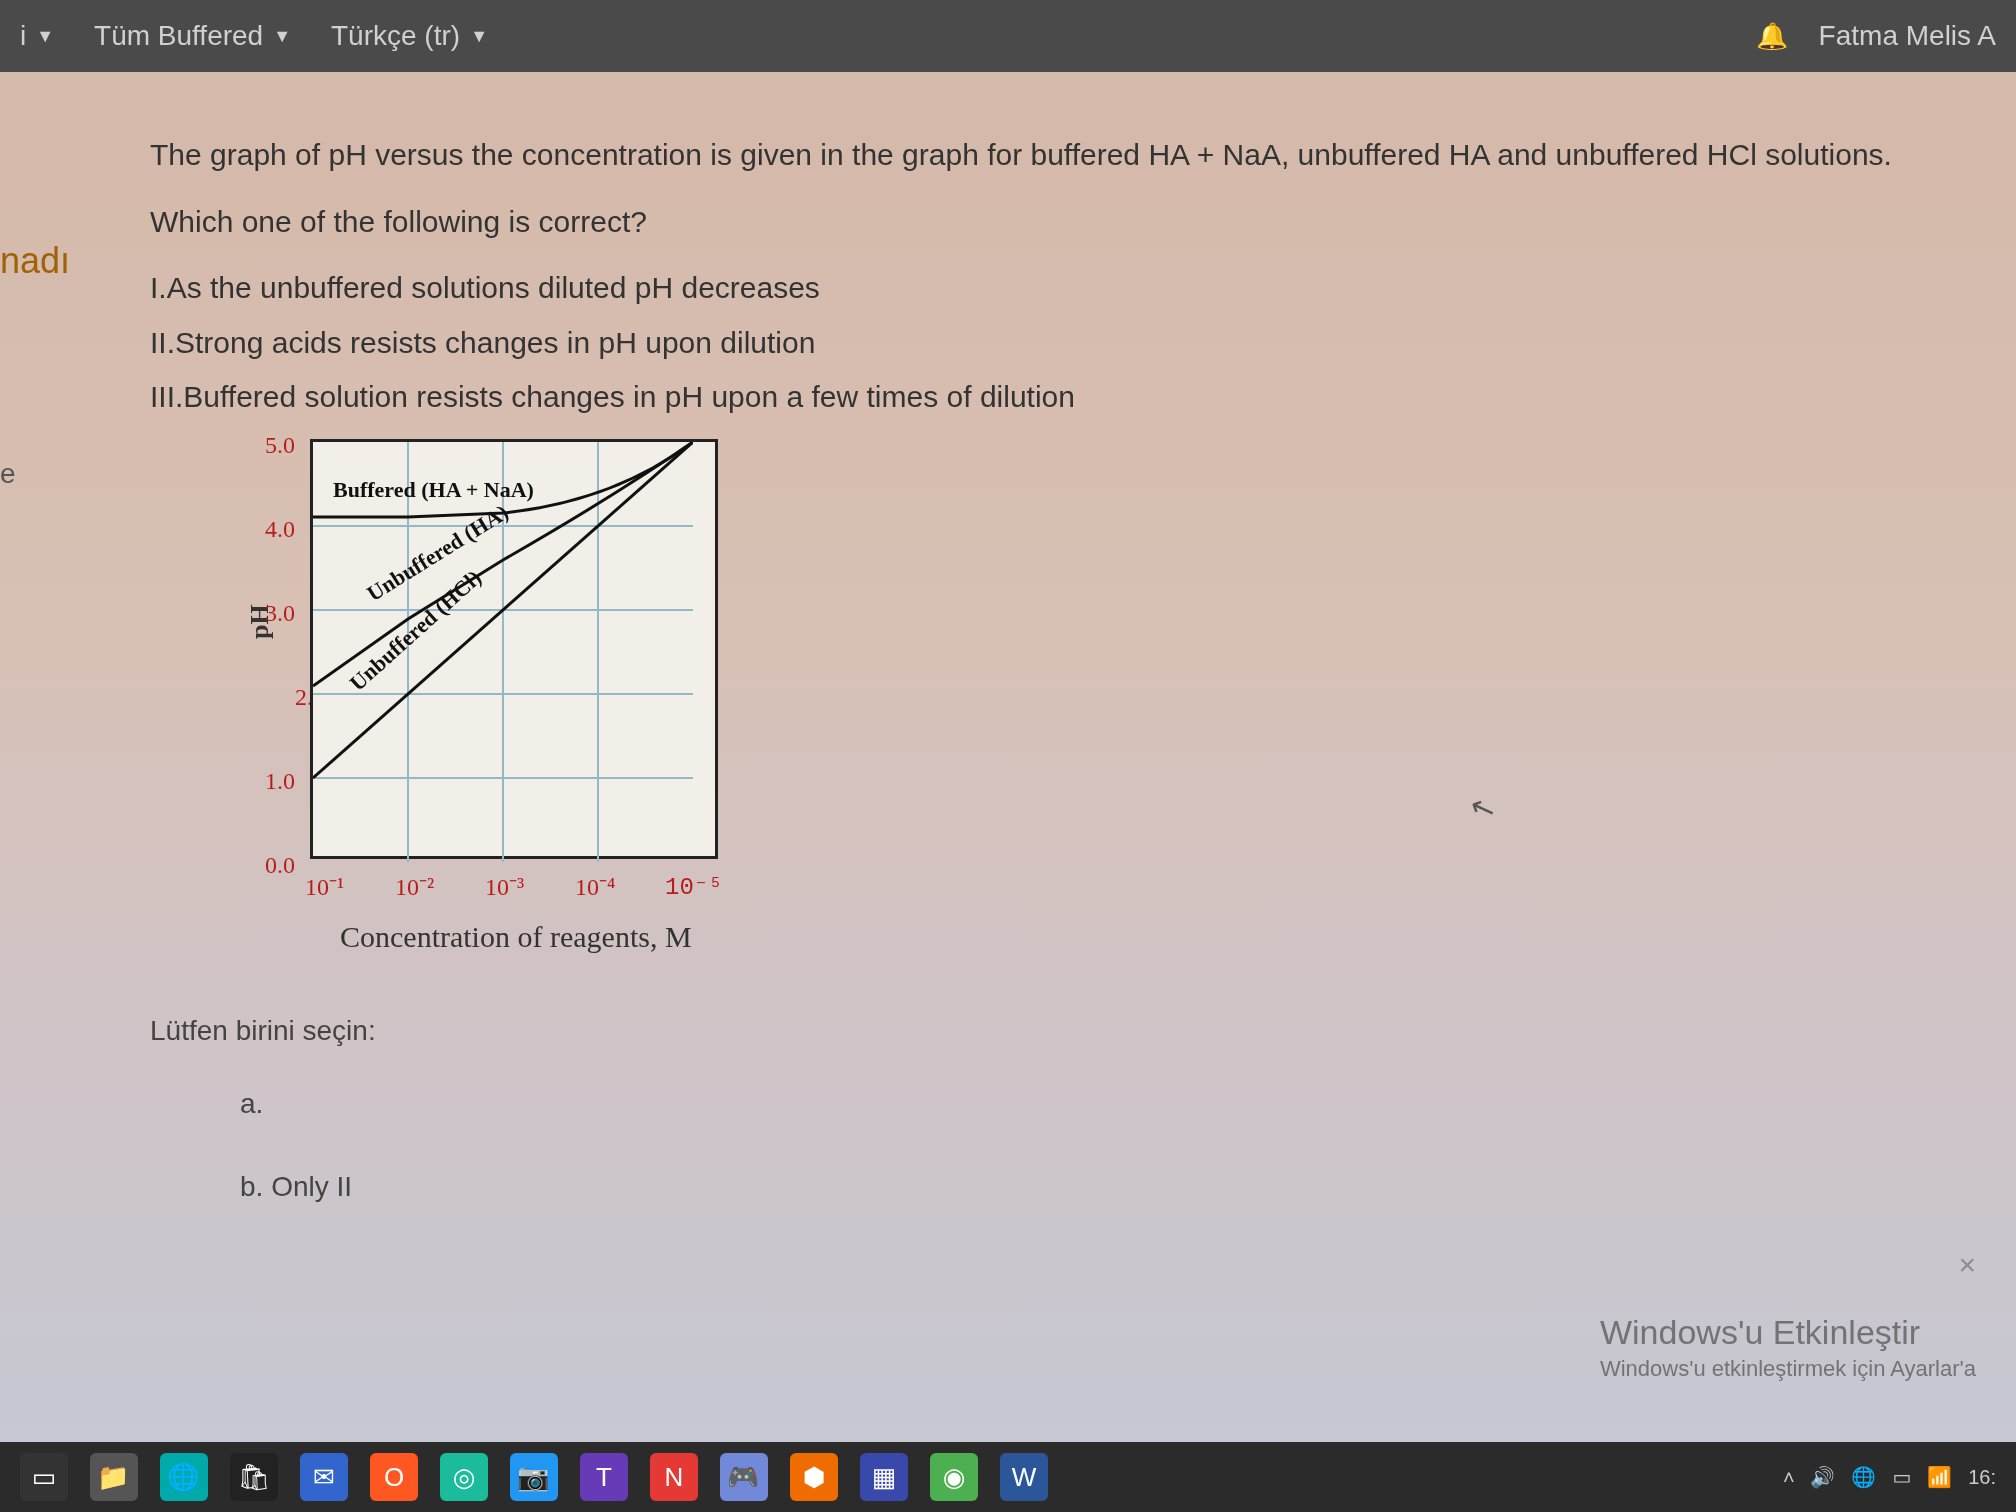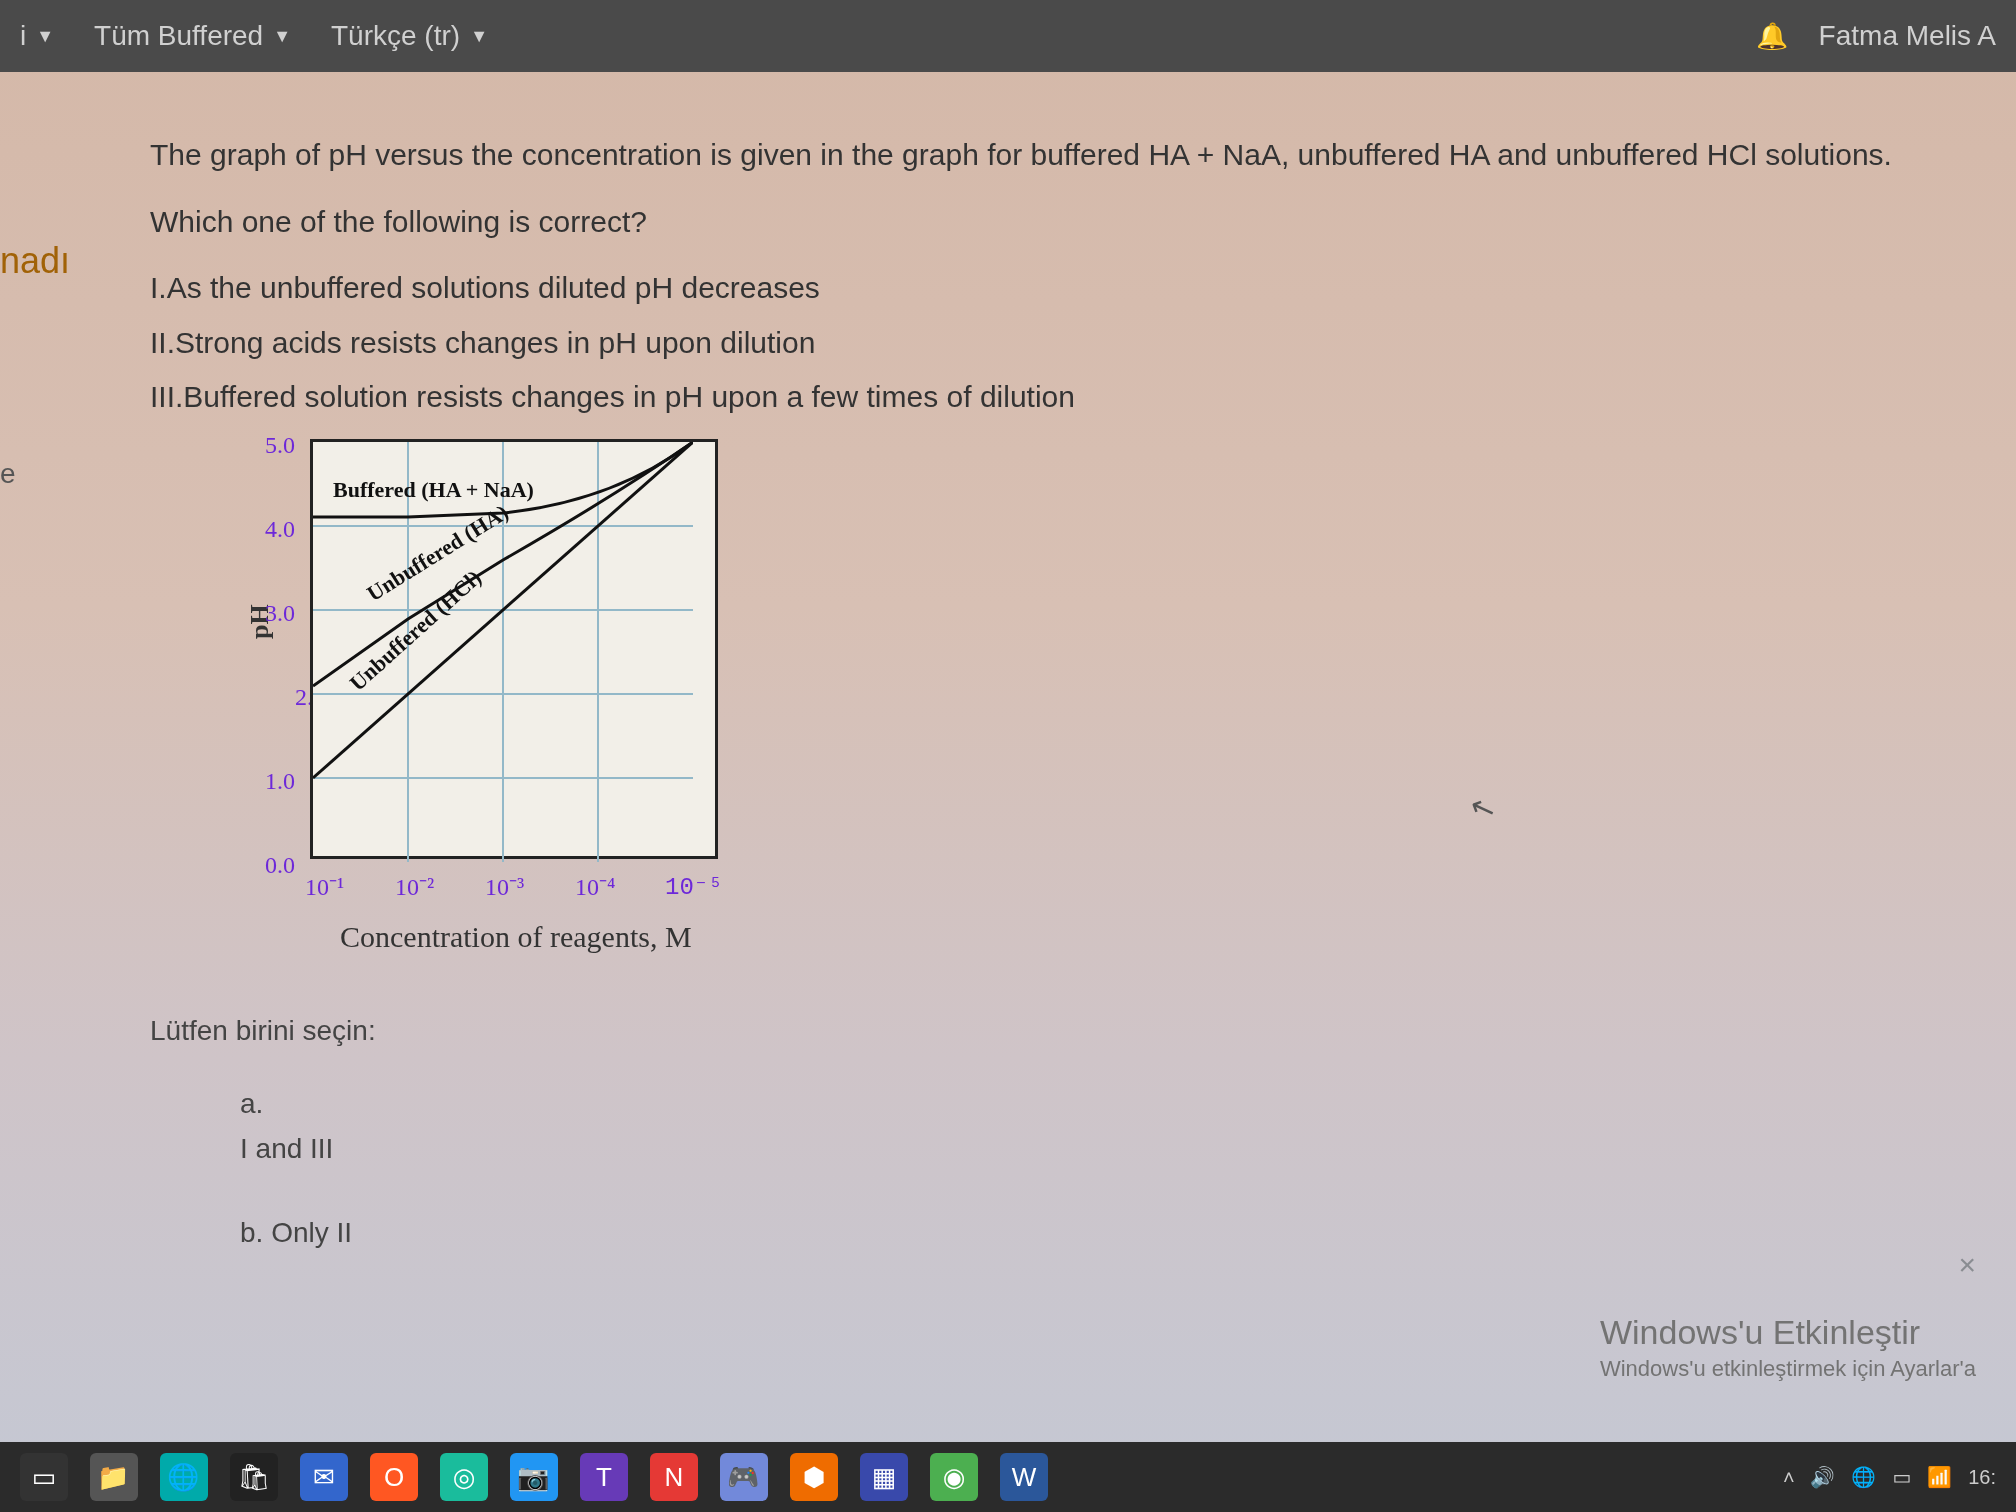--- a/index.html
+++ b/index.html
@@ -64,21 +64,21 @@
       width: 408px;
       height: 420px;
       background: #f2efe8;
       border: 3px solid #222;
     }
     .grid line { stroke: #93b8c8; stroke-width: 2; }
     .axis-tick {
       position: absolute;
       font-size: 24px;
       font-family: "Times New Roman", serif;
-      color: #6d28d9;
+      color: #b91c1c;
     }
     .ylabel {
       position: absolute;
       left: 30px;
       top: 210px;
       transform: rotate(-90deg);
       transform-origin: left top;
       font-weight: bold;
       font-size: 26px;
       font-family: "Times New Roman", serif;
@@ -234,21 +234,20 @@
         <text class="series-label" x="60" y="160" transform="rotate(-32 60 160)">Unbuffered (HA)</text>
         <text class="series-label" x="45" y="250" transform="rotate(-42 45 250)">Unbuffered (HCl)</text>
       </svg>
     </div>
   </div>
 
   <div class="choices-label">Lütfen birini seçin:</div>
   <div class="choices">
     <div class="choice">
       <div class="choice-letter">a.</div>
-      <div>I and III</div>
     </div>
     <div style="height:26px;"></div>
     <div class="choice">
       <div>b. Only II</div>
     </div>
   </div>
 </div>
 
 <span class="close-x">×</span>
 

